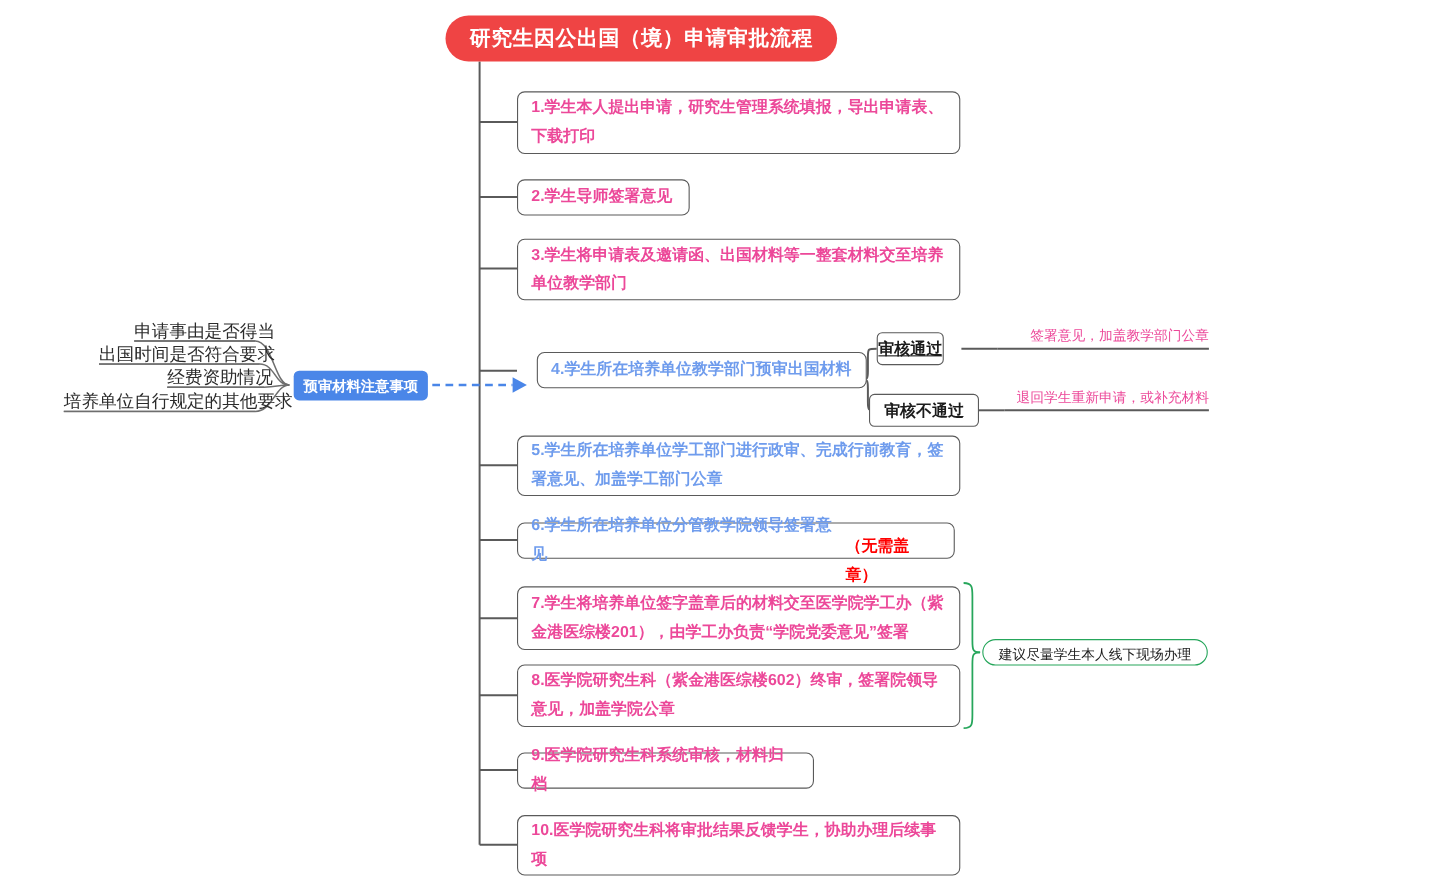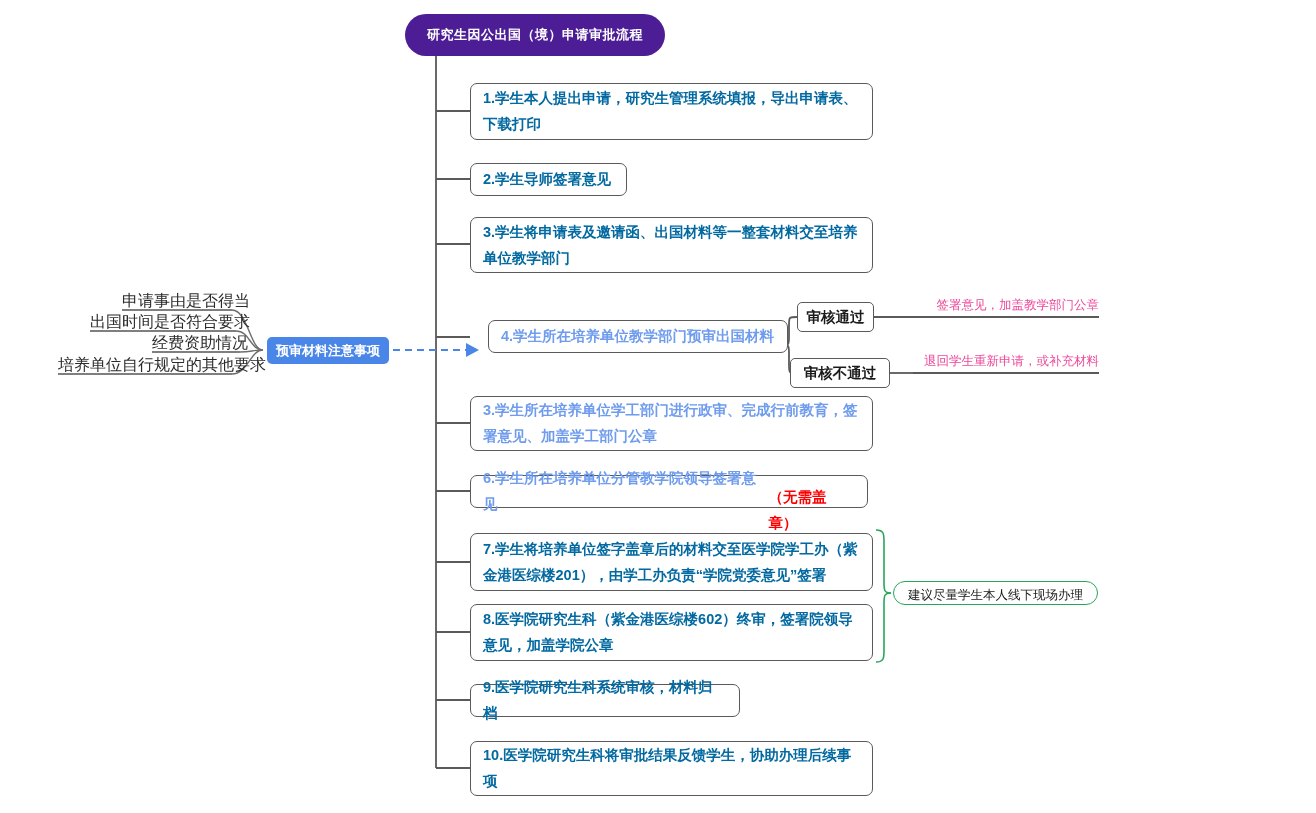--- a/index.html
+++ b/index.html
@@ -25,36 +25,36 @@
     pointer-events: none;
   }
 
   
   .root-title {
     position: absolute;
     left: 405px; top: 14px;
     height: 42px;
     padding: 0 22px;
     display: flex; align-items: center; justify-content: center;
-    background: #4c1d95;
+    background: #ef4444;
     color: #ffffff;
     border-radius: 21px;
-    font-size: 13px;
+    font-size: 19px;
     font-weight: bold;
     letter-spacing: 0.5px;
     white-space: nowrap;
   }
 
   
   .step {
     position: absolute;
     border: 1.6px solid #5a5a5a;
     border-radius: 7px;
     background: #ffffff;
-    color: #0369a1;
+    color: #ec4899;
     font-size: 14.5px;
     font-weight: bold;
     line-height: 26px;
     padding: 4px 12px 5px 12px;
     display: flex;
     align-items: center;
   }
   .step.blue { color: #6f9ced; }
   .step .red { color: #ff0000; margin-top: 38px; }
 
@@ -191,21 +191,21 @@
 
   <div class="step" style="left:470px; top:217px; width:403px; height:56px;">
     <span>3.学生将申请表及邀请函、出国材料等一整套材料交至培养单位教学部门</span>
   </div>
 
   <div class="step blue" style="left:488px; top:320px; width:300px; height:33px;">
     <span>4.学生所在培养单位教学部门预审出国材料</span>
   </div>
 
   <div class="step blue" style="left:470px; top:396px; width:403px; height:55px;">
-    <span>3.学生所在培养单位学工部门进行政审、完成行前教育，签署意见、加盖学工部门公章</span>
+    <span>5.学生所在培养单位学工部门进行政审、完成行前教育，签署意见、加盖学工部门公章</span>
   </div>
 
   <div class="step blue" style="left:470px; top:475px; width:398px; height:33px;">
     <span>6.学生所在培养单位分管教学院领导签署意见</span>
       <span class="red">（无需盖章）</span>
   </div>
 
   <div class="step" style="left:470px; top:533px; width:403px; height:58px;">
     <span>7.学生将培养单位签字盖章后的材料交至医学院学工办（紫金港医综楼201），由学工办负责“学院党委意见”签署</span>
   </div>
@@ -215,21 +215,21 @@
   </div>
 
   <div class="step" style="left:470px; top:684px; width:270px; height:33px;">
     <span>9.医学院研究生科系统审核，材料归档</span>
   </div>
 
   <div class="step" style="left:470px; top:741px; width:403px; height:55px;">
     <span>10.医学院研究生科将审批结果反馈学生，协助办理后续事项</span>
   </div>
 
-  <div class="decision" style="left:797px; top:302px; width:77px;">
+  <div class="decision" style="left:797px; top:302px; width:61px;text-decoration:underline;">
     <span>审核通过</span>
   </div>
 
   <div class="decision" style="left:790px; top:358px; width:100px;">
     <span>审核不通过</span>
   </div>
 
   <div class="uline-label" style="left:907px; top:297px; width:192px;">签署意见，加盖教学部门公章</div>
 
   <div class="uline-label" style="left:913px; top:353px; width:186px;">退回学生重新申请，或补充材料</div>

